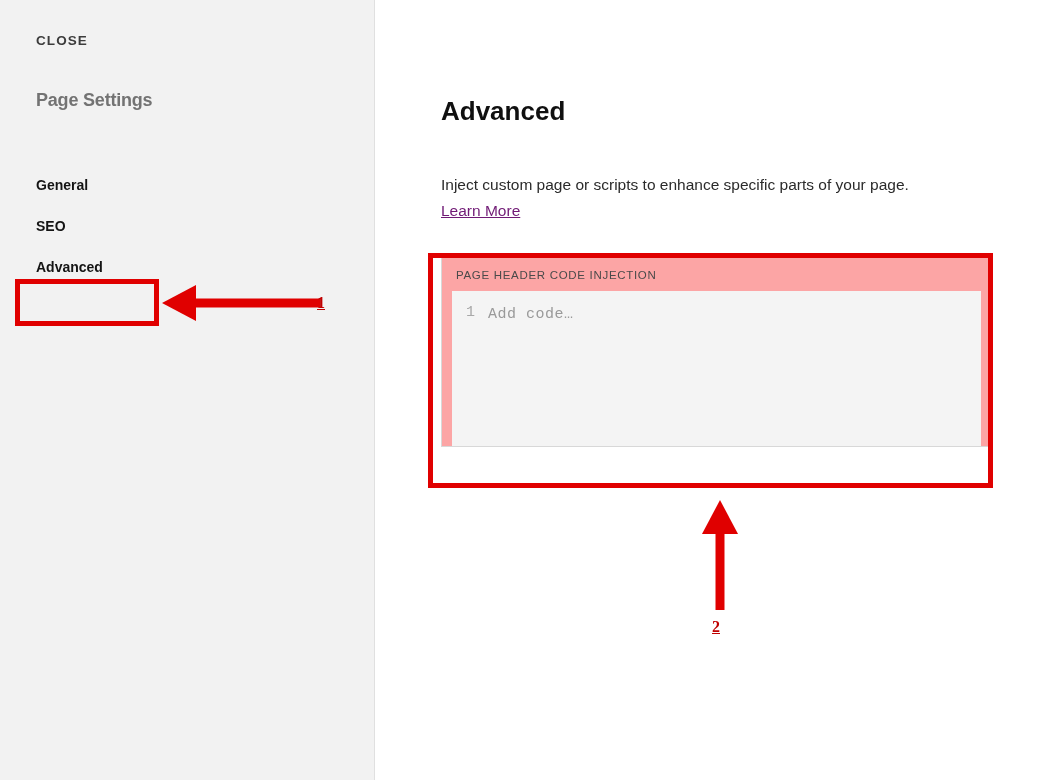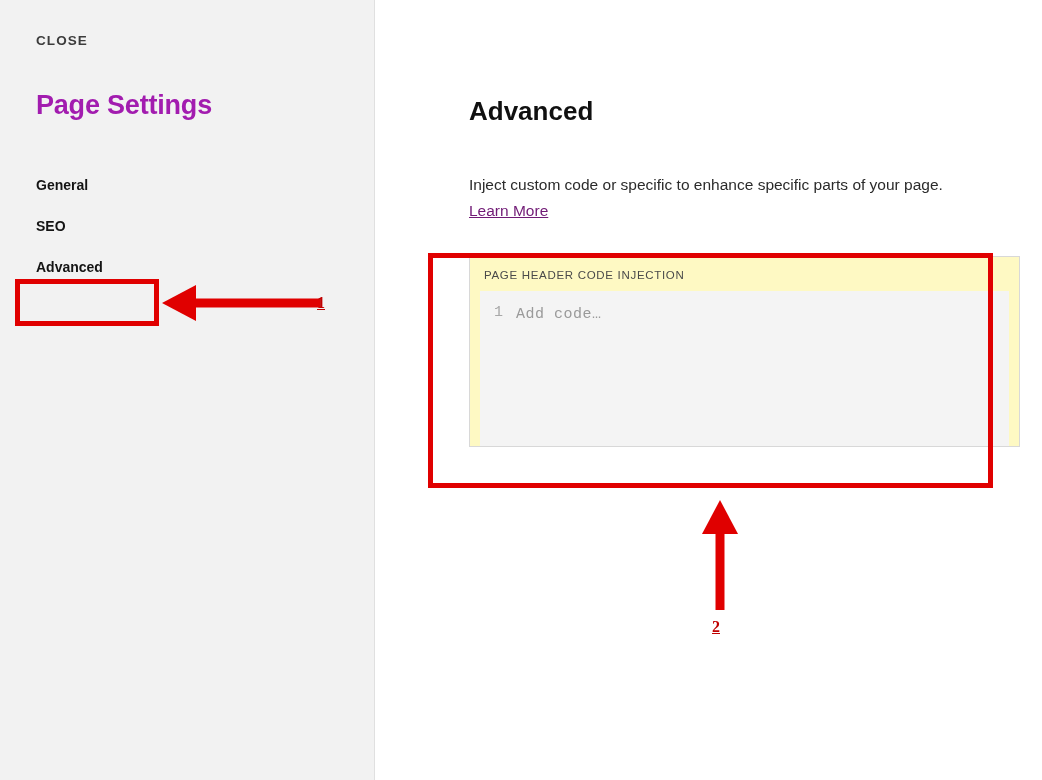--- a/index.html
+++ b/index.html
@@ -14,21 +14,20 @@
     color: #1a1a1a;
     overflow: hidden;
     position: relative;
   }
 
   
   .app {
     display: flex;
     width: 848px;
     height: 780px;
-    gap: 28px;
   }
 
   
   .sidebar {
     width: 375px;
     height: 780px;
     background: #f2f2f2;
     border-right: 1px solid #e0e0e0;
     box-sizing: border-box;
     position: relative;
@@ -41,24 +40,24 @@
     font-size: 13.5px;
     letter-spacing: 0.08em;
     font-weight: 700;
     color: #3c3c3c;
     cursor: pointer;
   }
   .panel-title {
     position: absolute;
     left: 36px;
     top: 90px;
-    font-size: 27px;
+    font-size: 18px;
     font-weight: 700;
     letter-spacing: -0.2px;
-    color: #a21caf;
+    color: #737373;
   }
   .nav {
     position: absolute;
     left: 36px;
     top: 165px;
     width: 300px;
   }
   .nav-item {
     font-size: 14px;
     font-weight: 700;
@@ -110,21 +109,21 @@
     text-decoration: underline;
     cursor: pointer;
   }
 
   
   .code-card {
     position: absolute;
     left: 66px;
     top: 256px;
     width: 551px;
-    background: #fef9c3;
+    background: #fca5a5;
     border: 1px solid #d8d8d8;
     box-sizing: border-box;
   }
   .code-card-label {
     font-size: 11.5px;
     letter-spacing: 0.06em;
     color: #4a4a4a;
     padding: 12px 14px 10px 14px;
   }
   .code-editor {
@@ -212,21 +211,21 @@
       <div class="nav-item">SEO</div>
       <div class="nav-item active">Advanced</div>
     </div>
   </div>
 
   <div class="main">
 
     <div class="main-title">Advanced</div>
 
     <div class="main-desc">
-      <span>Inject custom code or specific to enhance specific parts of your page.</span>
+      <span>Inject custom page or scripts to enhance specific parts of your page.</span>
       <a>Learn More</a>
     </div>
 
     <div class="code-card">
 
       <div class="code-card-label">PAGE HEADER CODE INJECTION</div>
 
       <div class="code-editor">
         <span class="gutter-line">1</span>
         <span class="code-placeholder">Add code…</span>

